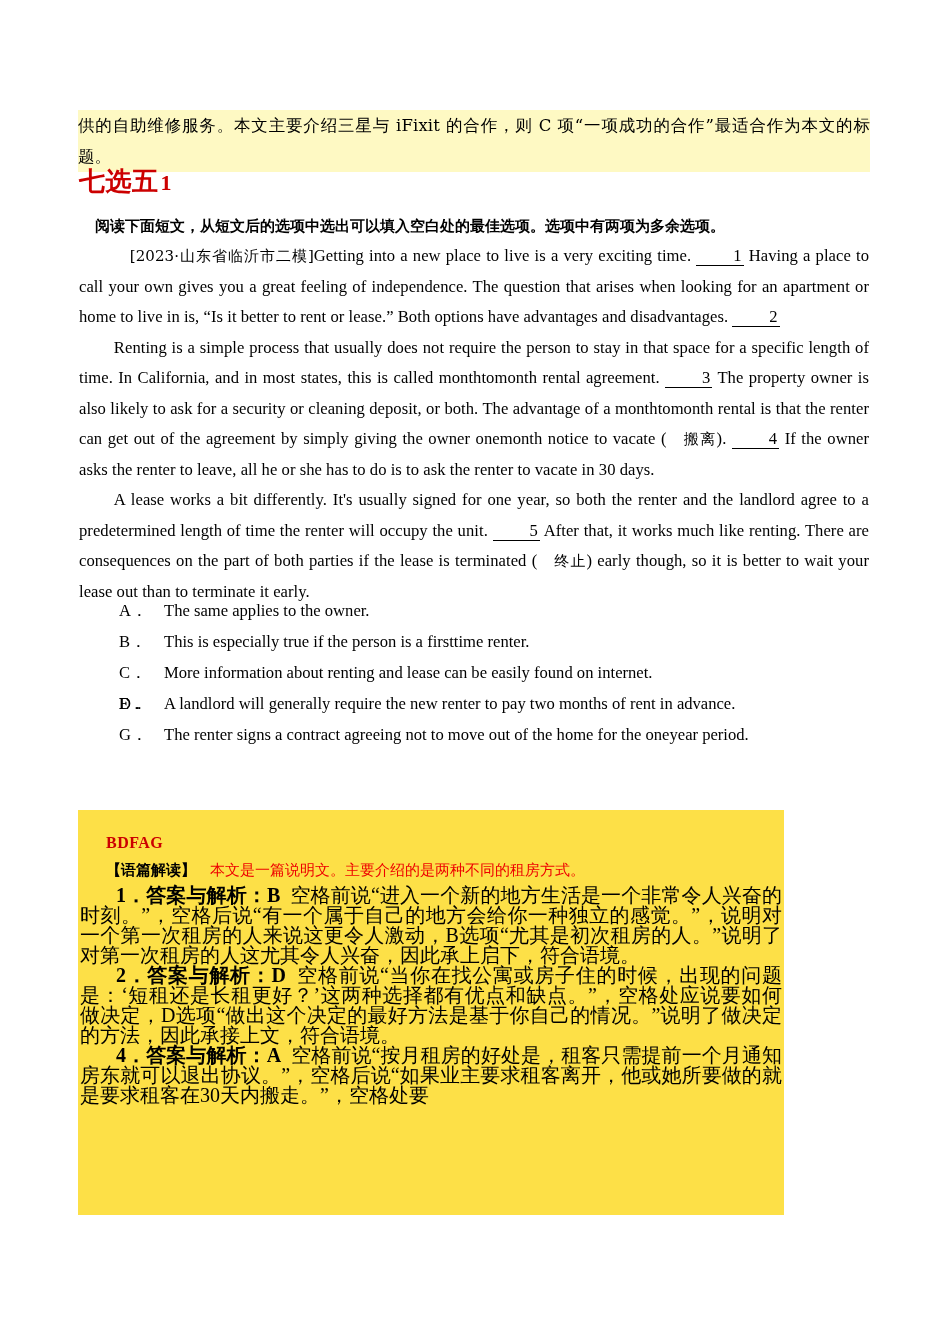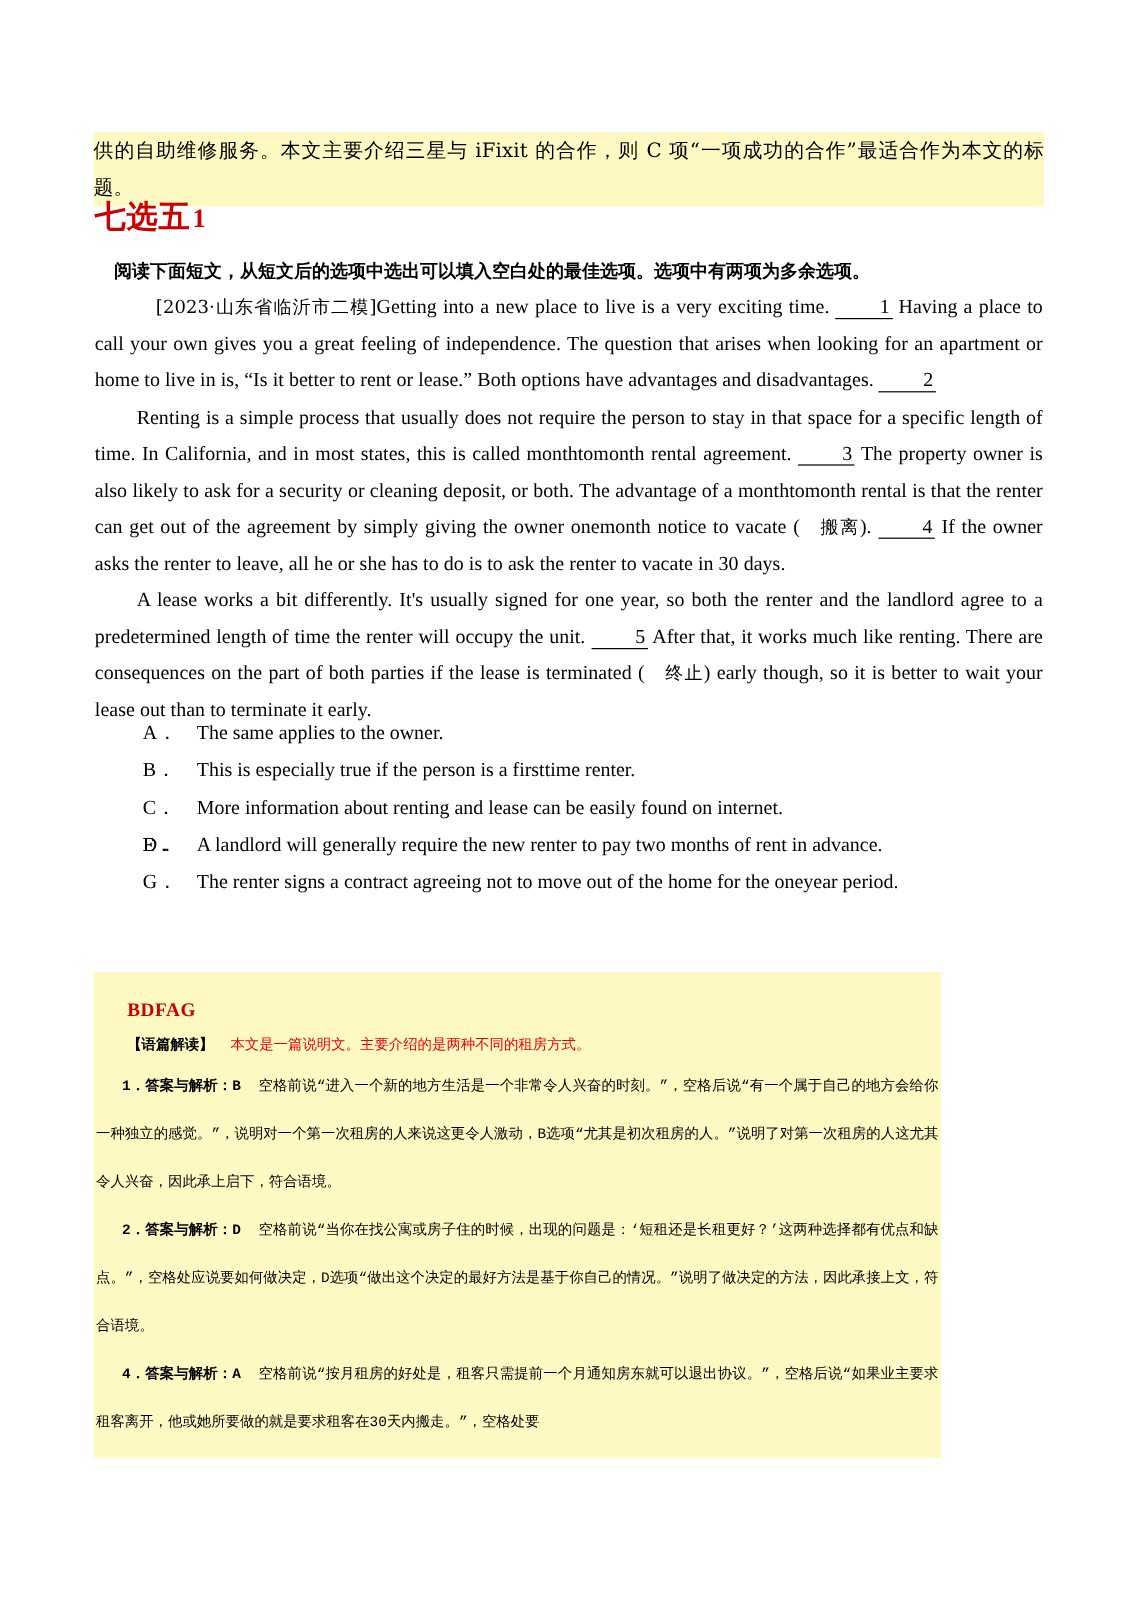--- a/index.html
+++ b/index.html
@@ -129,54 +129,54 @@
     display: inline-block;
   }
 
   
   .answer-block {
     position: absolute;
     left: 78px;
     top: 810px;
     width: 706px;
     height: 405px;
-    background: #fef9c3;
+    background: #fde047;
   }
   .answers-inner {
     padding: 20px 0 0 0;
   }
   .ans-code {
     color: #cc0000;
     font-weight: bold;
     font-size: 16px;
     font-family: "Liberation Serif", serif;
     padding-left: 28px;
     line-height: 26px;
     letter-spacing: 0.5px;
   }
   .summary {
     padding-left: 28px;
     line-height: 29px;
-    font-size: 12px;
+    font-size: 15px;
     font-family: "DejaVu Serif", "Liberation Serif", serif;
   }
   .summary .tag {
     font-weight: bold;
     color: #000;
   }
   .summary .red {
     color: #ee0000;
     padding-left: 14px;
   }
   .ans-item {
-    font-size: 12px;
-    line-height: 40px;
+    font-size: 20px;
+    line-height: 20px;
     text-align: justify;
     text-indent: 1.8em;
-    font-family: Liberation Mono, monospace;
+    font-family: Liberation Serif, serif;
     margin: 0;
     padding: 0 2px 0 2px;
   }
   .ans-item .lbl {
     font-weight: bold;
   }
 </style>
 </head>
 <body>
 

